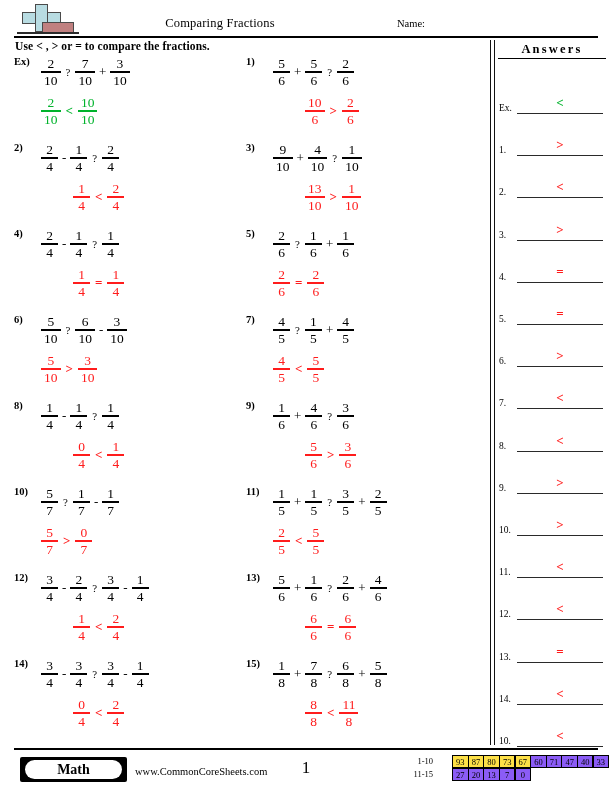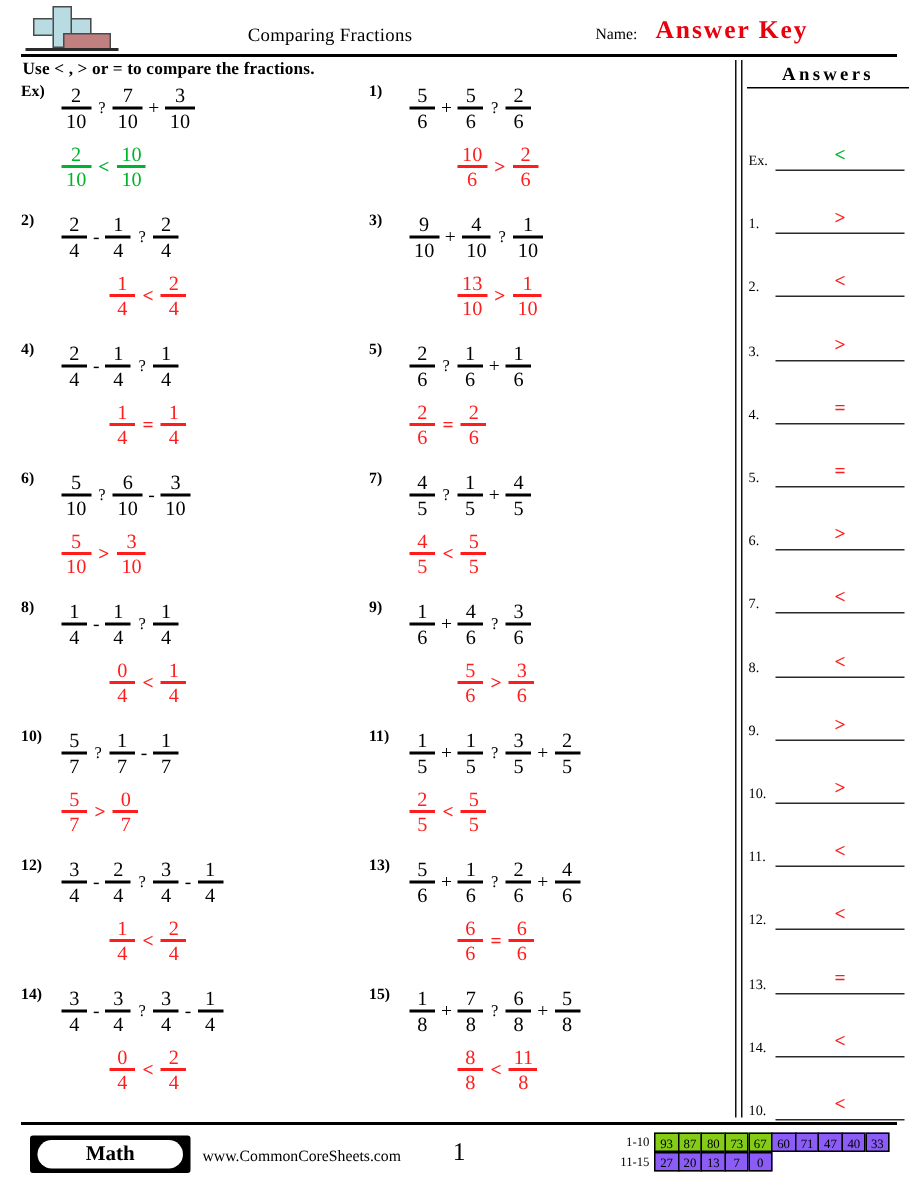--- a/index.html
+++ b/index.html
@@ -274,51 +274,50 @@
     font-size: 8.5px;
   }
   .score-row {
     display: flex;
     align-items: stretch;
     height: 13px;
   }
   .score-rowlabel {
     width: 34px;
     text-align: right;
-    padding-right: 4px;
+    padding-right: 20px;
     font-size: 8.5px;
     line-height: 13px;
   }
   .score-cell {
     width: 16.5px;
     text-align: center;
     font-size: 8.5px;
     line-height: 12px;
     border: .9px solid #000;
     margin-left: -0.9px;
     box-sizing: border-box;
-    background: #84cc16;
+    background: #fde047;
   }
   .score-cell.blue {
     background: #8b5cf6;
   }
 </style>
 </head>
 <body>
 
 <div id="header">
   <div id="logo">
     <div class="logo-plus-h"></div>
     <div class="logo-plus-v"></div>
     <div class="logo-block"></div>
     <div class="logo-base"></div>
   </div>
   <div id="doc-title">Comparing Fractions</div>
   <div id="name-label">Name:</div>
-  <div id="answer-key">Answer Key</div>
   <div id="header-rule"></div>
 </div>
 
 <div id="instruction">Use &lt; , &gt; or = to compare the fractions.</div>
 
 <div id="vdiv-a"></div>
 <div id="vdiv-b"></div>
 
 <div id="problems">
     <div class="prob" style="left: 14px; top: 0px;">

